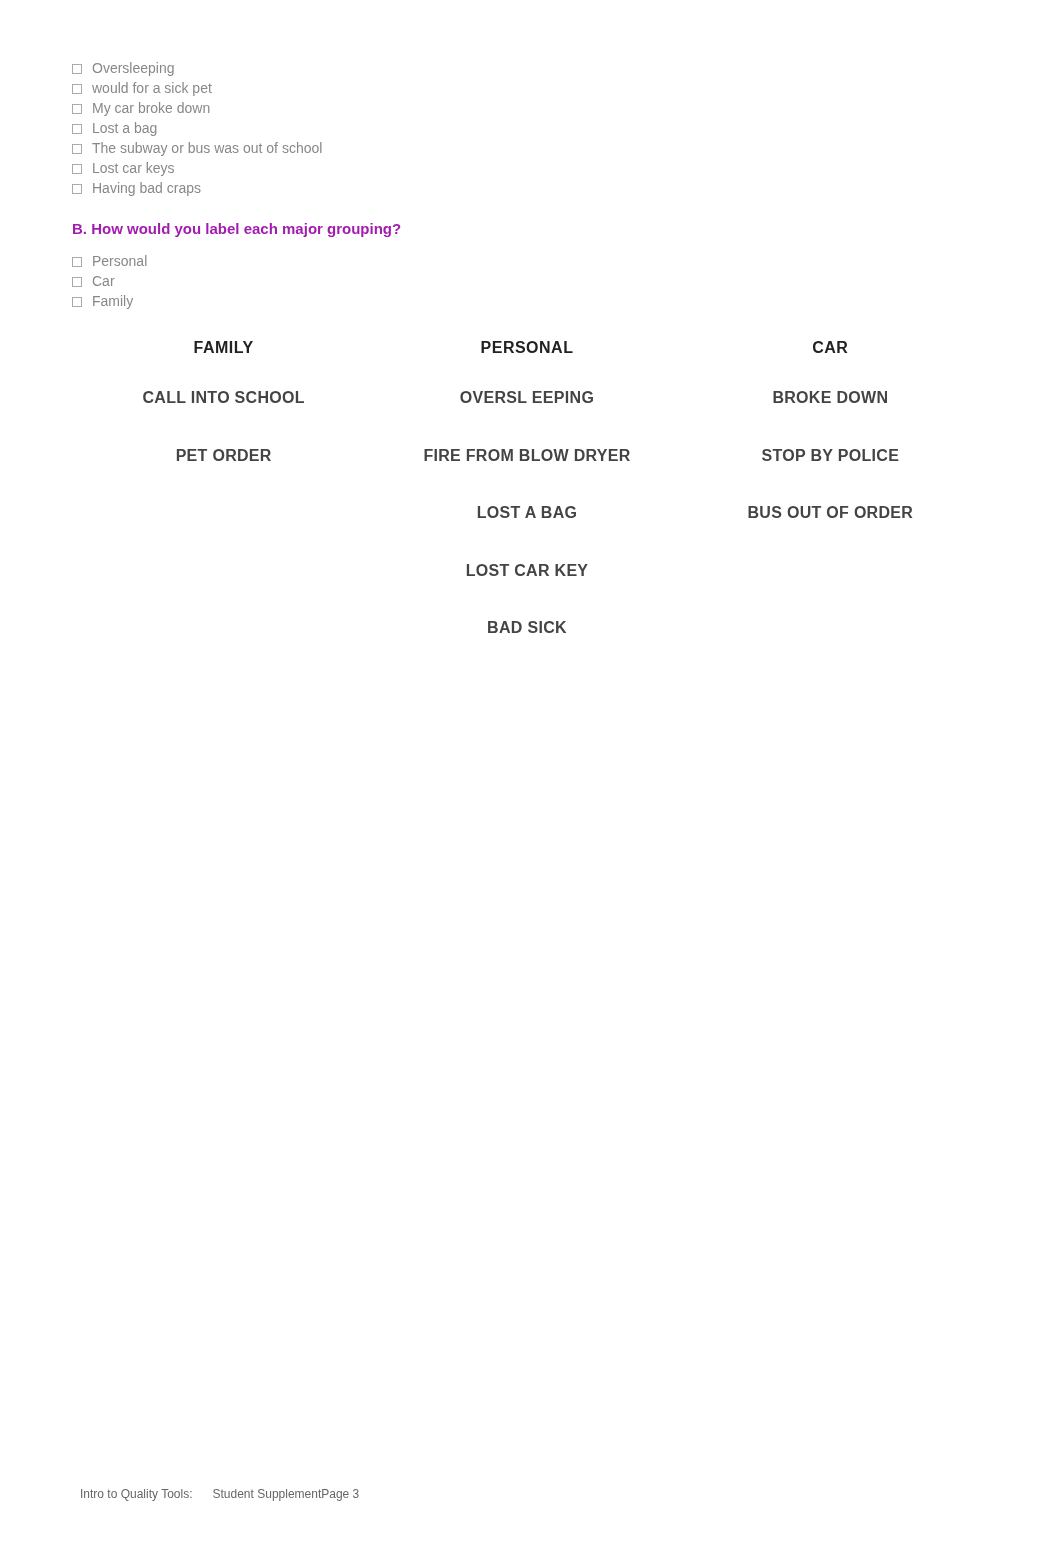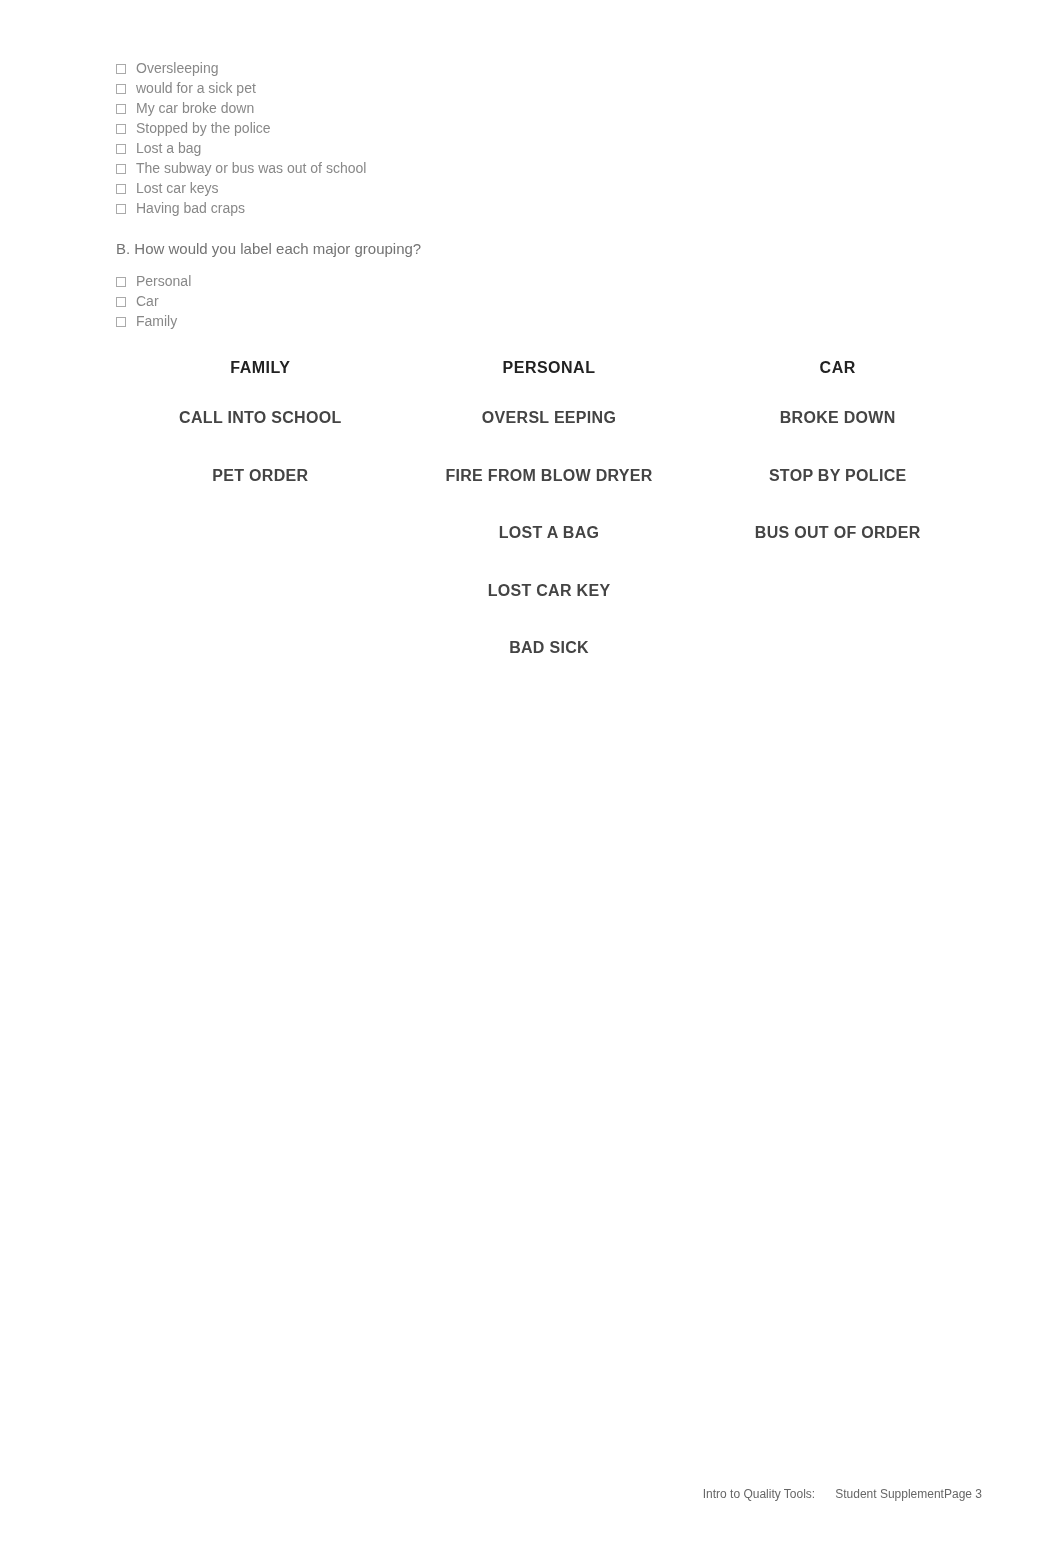--- a/index.html
+++ b/index.html
@@ -6,21 +6,21 @@
     body {
       background: #fff;
       font-family: Arial, sans-serif;
       width: 1062px;
       min-height: 1561px;
       position: relative;
       color: #333;
     }
 
     .page-content {
-      padding: 60px 80px 40px 116px;
+      padding: 60px 80px 40px 72px;
     }
 
     
     .bullet-list {
       list-style: none;
       margin-bottom: 24px;
     }
     .bullet-list li {
       display: flex;
       align-items: baseline;
@@ -35,22 +35,22 @@
       border: 1.5px solid #aaa;
       margin-right: 10px;
       flex-shrink: 0;
       position: relative;
       top: 1px;
     }
 
     
     .section-b-heading {
       font-size: 15px;
-      color: #737373;
-      font-weight: normal;
+      color: #a21caf;
+      font-weight: bold;
       margin-bottom: 16px;
       margin-top: 8px;
     }
 
     
     .sub-list {
       list-style: none;
       margin-bottom: 30px;
     }
     .sub-list li {
@@ -100,21 +100,21 @@
       letter-spacing: 0.3px;
     }
 
     
     .page-footer {
       position: absolute;
       bottom: 60px;
       left: 80px;
       right: 80px;
       display: flex;
-      justify-content: flex-end;
+      justify-content: flex-start;
       font-size: 12px;
       color: #666;
       border-top: none;
     }
 
     .footer-left {
       display: flex;
       gap: 20px;
     }
   </style>
@@ -128,24 +128,20 @@
         <span class="bullet-square"></span>
         <span>Oversleeping</span>
       </li>
       <li>
         <span class="bullet-square"></span>
         <span>would for a sick pet</span>
       </li>
       <li>
         <span class="bullet-square"></span>
         <span> My car broke down</span>
-      </li>
-      <li>
-        <span class="bullet-square"></span>
-        <span>Stopped by the police</span>
       </li>
       <li>
         <span class="bullet-square"></span>
         <span>Lost a bag</span>
       </li>
       <li>
         <span class="bullet-square"></span>
         <span>The subway or bus was out of school</span>
       </li>
       <li>

